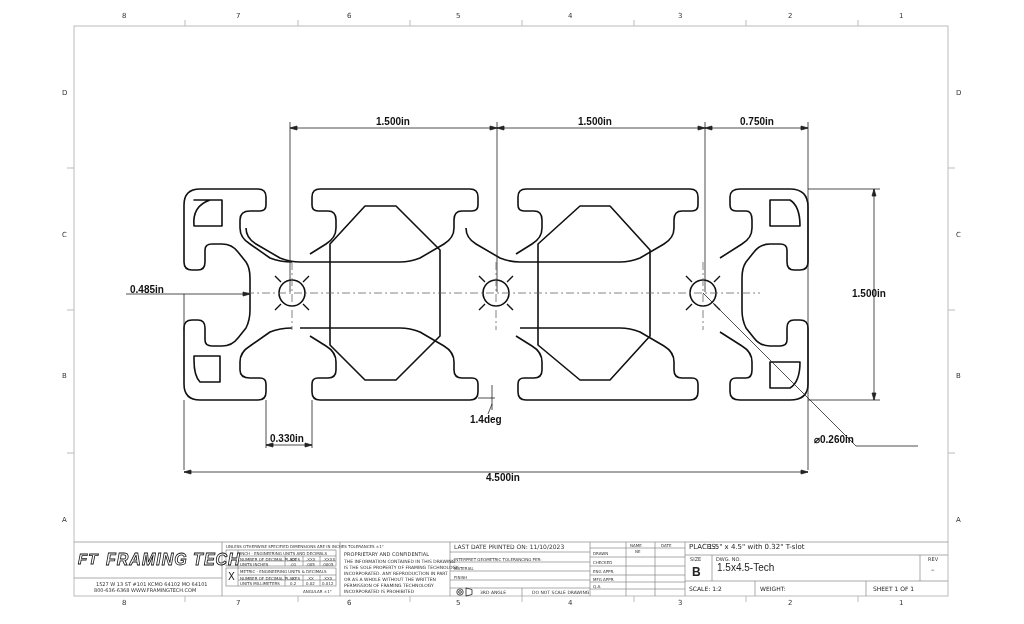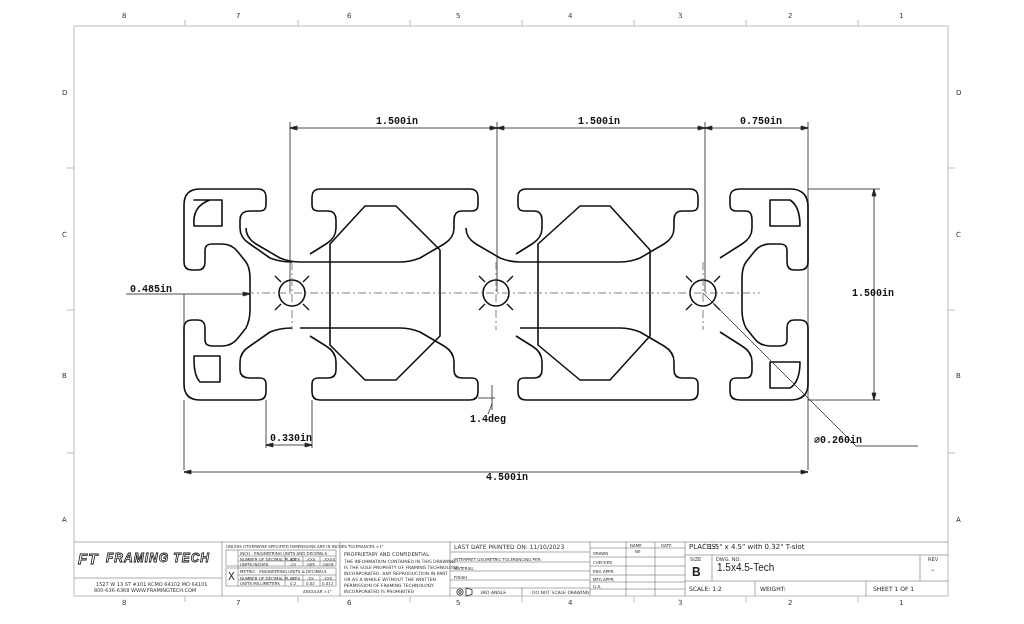--- a/index.html
+++ b/index.html
@@ -1,19 +1,19 @@
 <!DOCTYPE html>
 <html><head>
 <meta charset="utf-8">
 <style>
   html,body{margin:0;padding:0;background:#fff;}
   body{width:1024px;height:624px;position:relative;overflow:hidden;font-family:"Liberation Sans",sans-serif;color:#111;}
   #sheet{position:absolute;left:0;top:0;width:1024px;height:624px;}
   .zone{position:absolute;font-size:7px;color:#333;font-family:"DejaVu Sans",sans-serif;}
-  .dim{position:absolute;font-size:10px;font-weight:bold;color:#111;white-space:nowrap;font-family:Liberation Mono, monospace;}
+  .dim{position:absolute;font-size:10px;font-weight:bold;color:#111;white-space:nowrap;font-family:Liberation Sans, sans-serif;}
   .tb{position:absolute;font-size:5px;color:#333;white-space:nowrap;font-family:"DejaVu Sans",sans-serif;line-height:7px;}
   .tb-med{position:absolute;font-size:7px;color:#222;white-space:nowrap;font-family:"DejaVu Sans",sans-serif;}
   .tb-big{position:absolute;font-size:10px;color:#222;white-space:nowrap;font-family:"Liberation Sans",sans-serif;}
   .logo{position:absolute;font-size:15px;font-style:italic;font-weight:bold;color:#fff;-webkit-text-stroke:0.8px #111;letter-spacing:1px;font-family:"Liberation Sans",sans-serif;white-space:nowrap;}
 </style>
 </head>
 <body>
 
 <div id="sheet">
 
@@ -215,21 +215,21 @@
   <span class="dim" style="left:740px;top:116px">0.750in</span>
   <span class="dim" style="left:852px;top:288px">1.500in</span>
   <span class="dim" style="left:130px;top:284px">0.485in</span>
   <span class="dim" style="left:270px;top:433px">0.330in</span>
   <span class="dim" style="left:470px;top:414px">1.4deg</span>
   <span class="dim" style="left:486px;top:472px">4.500in</span>
   <span class="dim" style="left:814px;top:434px">⌀0.260in</span>
 
   <div>
     <span class="logo" style="left:78px;top:550px">FT</span>
-    <span class="logo" style="left:106px;top:551px;font-size:12px">FRAMING TECH</span>
+    <span class="logo" style="left:106px;top:551px;font-size:16px">FRAMING TECH</span>
   </div>
   <span class="tb" style="left:96px;top:581px">1527 W 13 ST #101  KCMO 64102  MO  64101</span>
   <span class="tb" style="left:94px;top:587px">800-636-6368  WWW.FRAMINGTECH.COM</span>
 
   <span class="tb" style="left:226px;top:543px;font-size:4px">UNLESS OTHERWISE SPECIFIED DIMENSIONS ARE IN INCHES TOLERANCES ±1°</span>
   <span class="tb" style="left:240px;top:550px;font-size:4px">INCH - ENGINEERING UNITS AND DECIMALS</span>
   <span class="tb" style="left:240px;top:556px;font-size:4px">NUMBER OF DECIMAL PLACES</span>
   <span class="tb" style="left:289px;top:556px;font-size:4px">.XX</span>
   <span class="tb" style="left:306px;top:556px;font-size:4px">.XXX</span>
   <span class="tb" style="left:323px;top:556px;font-size:4px">.XXXX</span>

